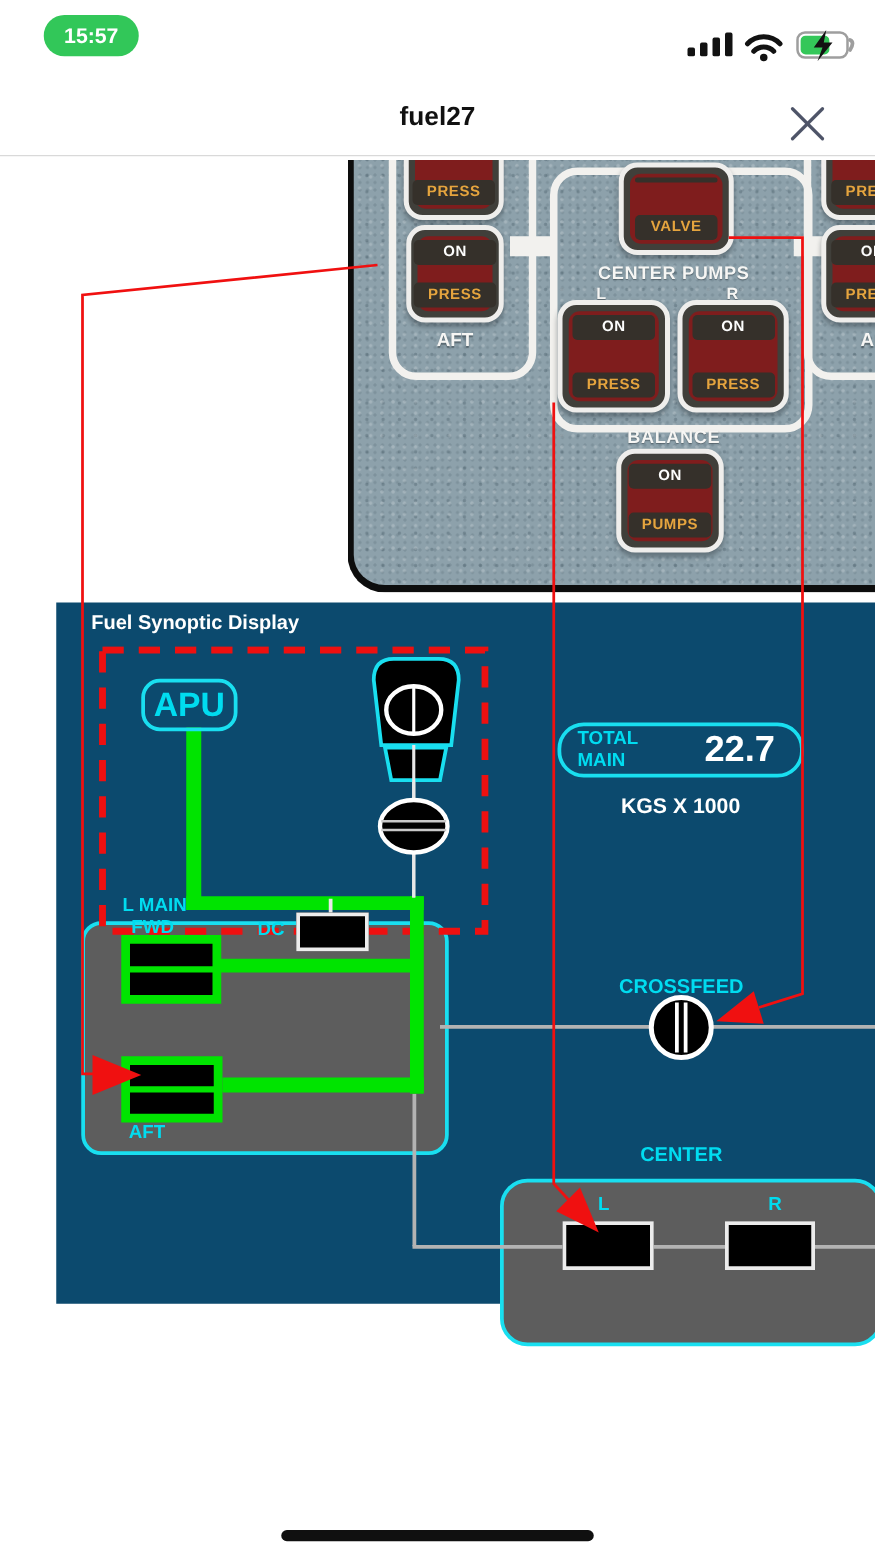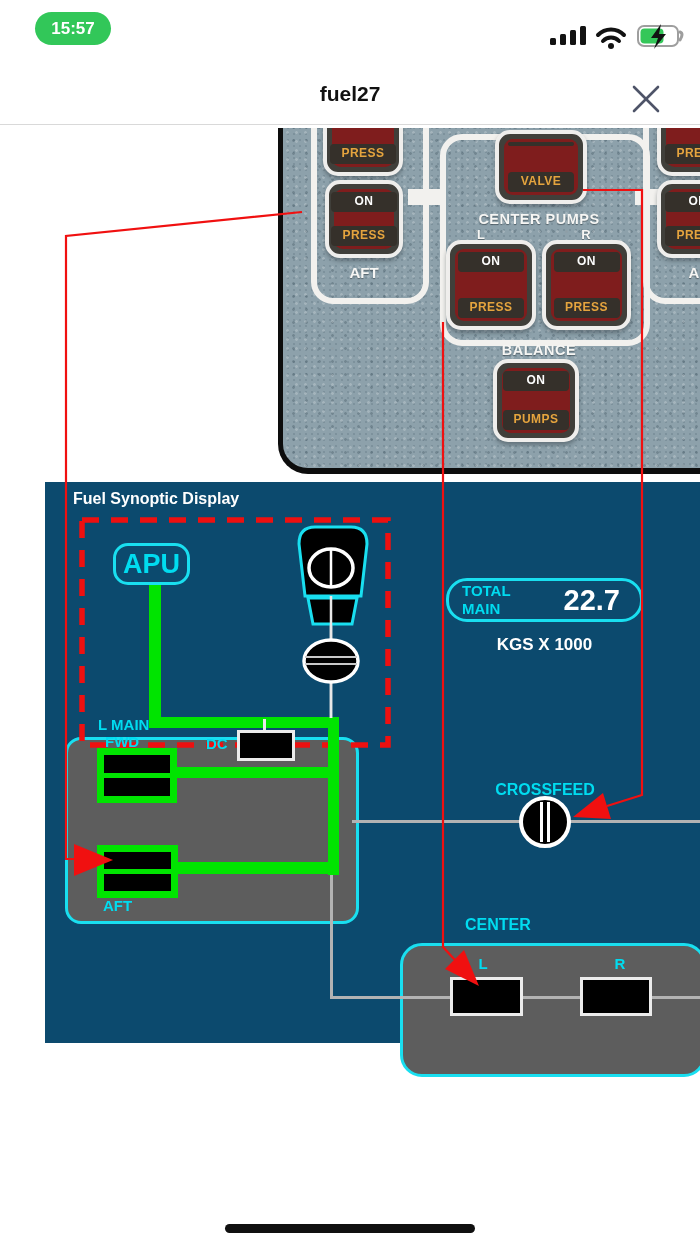--- a/index.html
+++ b/index.html
@@ -226,21 +226,21 @@
       <div class="tf-value">22.7</div>
     </div>
     <div class="abs" style="left:401px;top:153px;width:197px;text-align:center;color:#fff;font-size:17px;font-weight:bold">KGS X 1000</div>
 
     <div class="abs cyan-label" style="left:420px;top:299px;width:160px;text-align:center;font-size:16px">CROSSFEED</div>
     <div class="abs xfeed-valve">
       <i style="left:17px"></i>
         <i style="left:24px"></i>
     </div>
 
-    <div class="abs cyan-label" style="left:420px;top:434px;width:160px;font-size:16px">CENTER</div>
+    <div class="abs cyan-label" style="left:420px;top:434px;width:160px;text-align:center;font-size:16px">CENTER</div>
     <div class="abs cyan-label" style="left:418px;top:473px;width:40px;text-align:center;font-size:15px">L</div>
     <div class="abs cyan-label" style="left:555px;top:473px;width:40px;text-align:center;font-size:15px">R</div>
     <div class="abs wpump" style="left:405px;top:495px;width:73px;height:39px"></div>
     <div class="abs wpump" style="left:535px;top:495px;width:72px;height:39px"></div>
   </div>
 
   <svg class="abs overlay" viewBox="0 0 700 1244">
     <g stroke="#f01010" stroke-width="2.2" fill="none">
       <polyline points="302,212 66,236 66,859 96,859"></polyline>
       <polyline points="583,190 642,190 642,795 607,806"></polyline>

